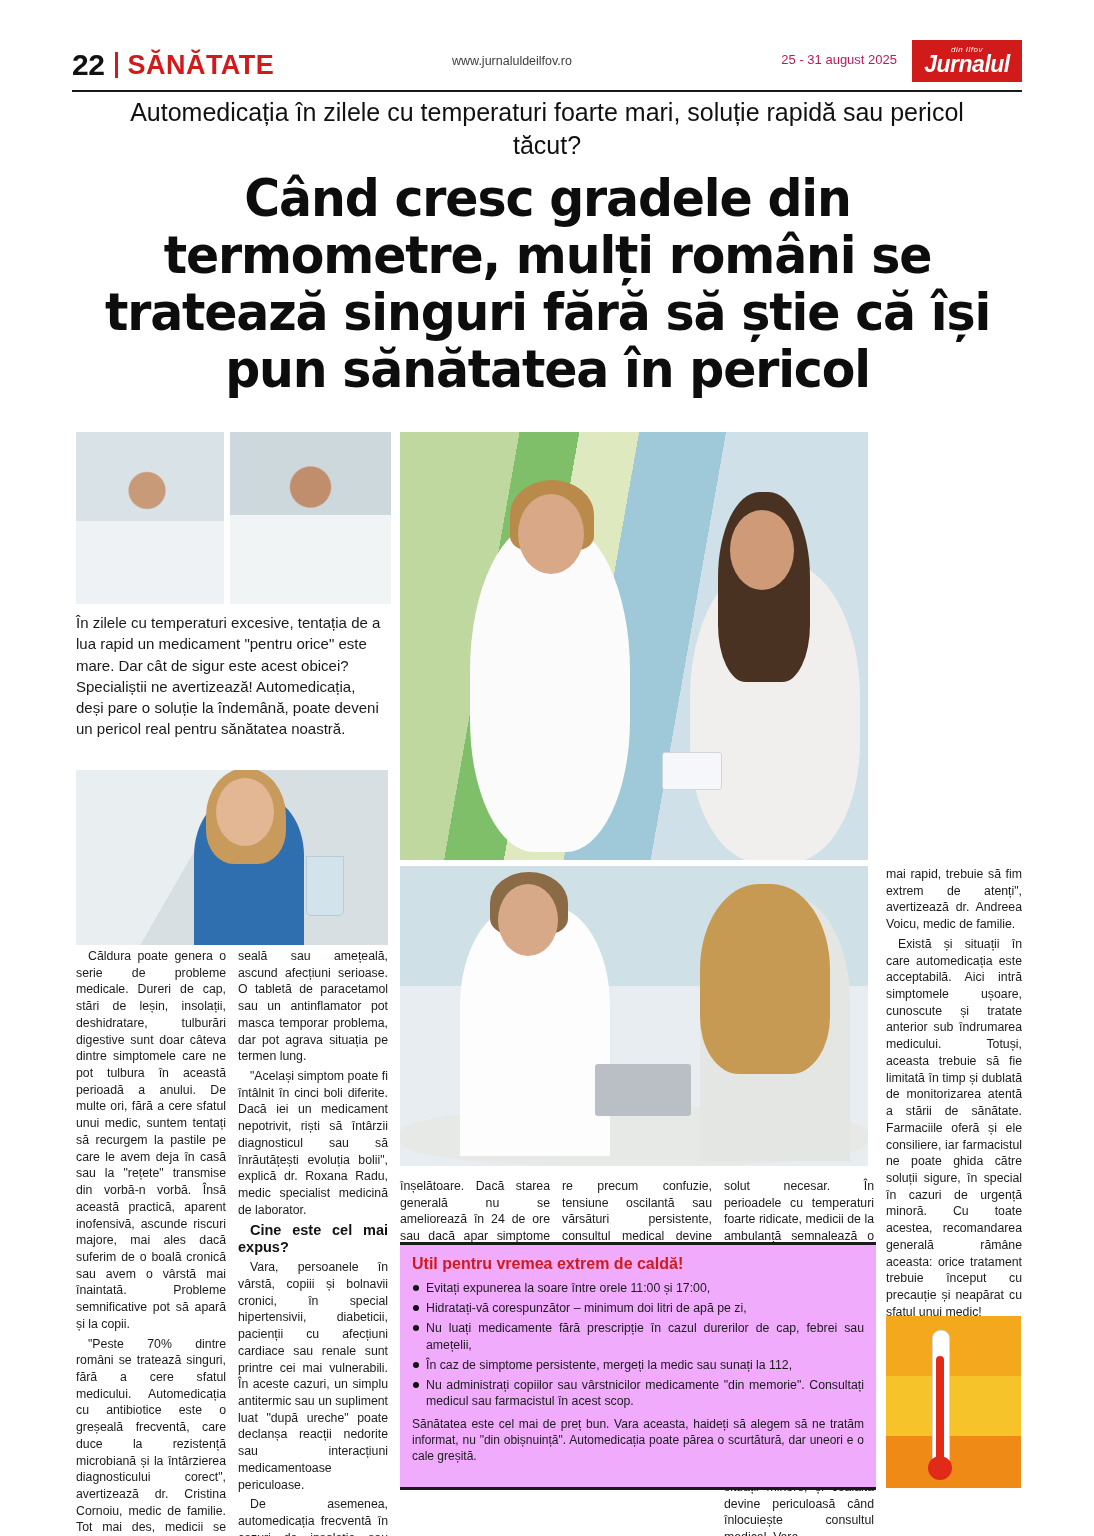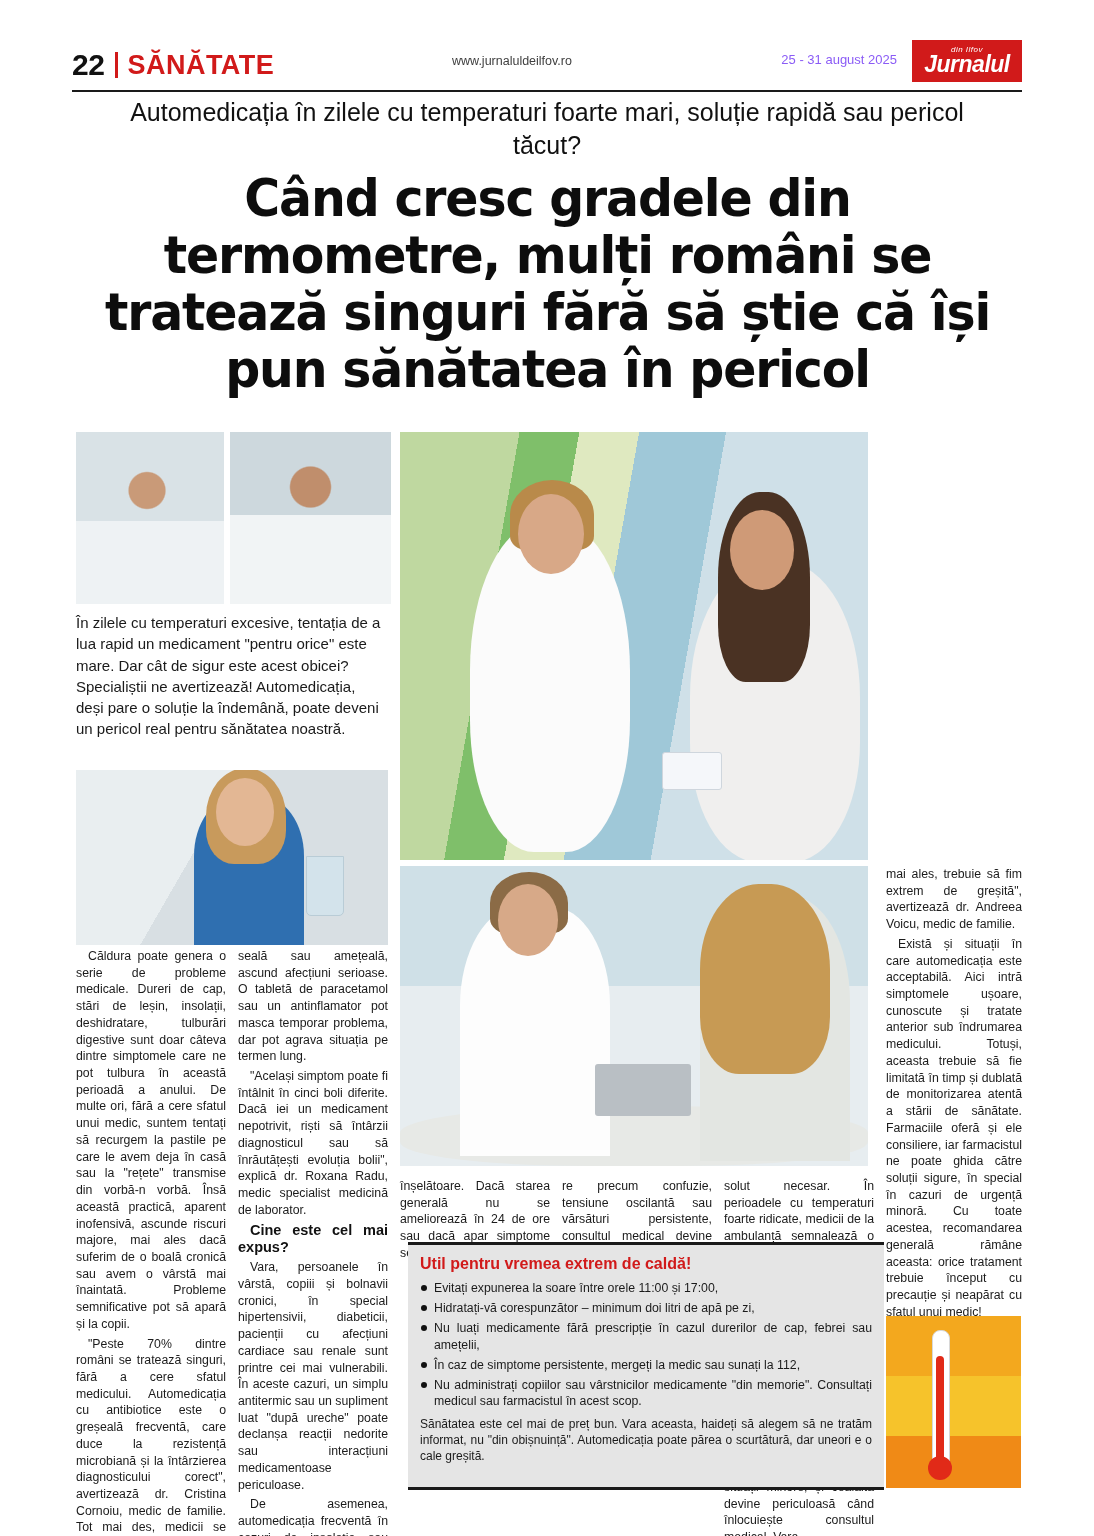--- a/index.html
+++ b/index.html
@@ -24,21 +24,21 @@
   .sep-bar{
     display:inline-block;width:3px;height:26px;background:#d11a1a;margin:0 9px 0 11px;
   }
   .section-name{
     font-size:27px;font-weight:bold;color:#d11a1a;letter-spacing:.5px;
   }
   .site-url{
     position:absolute;left:calc(50% - 95px);top:12px;font-size:12.5px;color:#404040;
   }
   .issue-date{
-    position:absolute;right:125px;top:10px;font-size:13px;color:#8b5cf6;
+    position:absolute;right:125px;top:10px;font-size:13px;color:#be185d;
   }
   .logo-box{
     position:absolute;right:0;top:-2px;width:110px;height:42px;background:#d11a1a;
     color:#fff;display:flex;flex-direction:column;align-items:center;justify-content:center;
     line-height:1;
   }
   .logo-box .logo-small{font-size:8px;letter-spacing:.5px;font-style:italic;margin-bottom:-1px;}
   .logo-box .logo-main{font-size:23px;font-weight:bold;font-style:italic;letter-spacing:-.5px;}
 
   .rule{
@@ -132,22 +132,22 @@
   .colA{left:76px;top:948px;width:150px;}
   .colB{left:238px;top:948px;width:150px;}
   .colC{left:400px;top:1178px;width:150px;}
   .colD{left:562px;top:1178px;width:150px;}
   .colE{left:724px;top:1178px;width:150px;}
   .colF{left:886px;top:866px;width:136px;}
 
   
   .tipbox{
     position:absolute;left:400px;top:1242px;width:476px;height:248px;
-    background:#e5e5e5;border-top:3px solid #1a1a1a;border-bottom:3px solid #1a1a1a;
-    box-sizing:border-box;padding:10px 12px 8px 12px;margin-left:8px;
+    background:#f0abfc;border-top:3px solid #1a1a1a;border-bottom:3px solid #1a1a1a;
+    box-sizing:border-box;padding:10px 12px 8px 12px;
   }
   .tip-title{
     font-size:16px;font-weight:bold;color:#d11a1a;margin:0 0 7px 0;
   }
   .tip-list{margin:0;padding:0;list-style:none;}
   .tip-list li{
     position:relative;padding-left:14px;margin-bottom:4px;
     font-size:12.3px;line-height:1.32;text-align:justify;color:#1b1b1b;
   }
   .tip-list li:before{
@@ -242,21 +242,21 @@
 
   <div class="col colD">
     <p class="noind">re precum confuzie, tensiune oscilantă sau vărsături persistente, consultul medical devine ab-</p>
   </div>
 
   <div class="col colE">
     <p class="noind">solut necesar. În perioadele cu temperaturi foarte ridicate, medicii de la ambulanță semnalează o creștere semnificativă a cazurilor de urgență legate de automedicație. Unele persoane iau calmante pentru dureri de cap cauzate de insolație fără să se hidrateze corespunzător, iar altele apelează la antibiotice în cazul unor infecții respiratorii minore, fără testare și fără indicație. "Automedicația are două fețe. Una este necesară în situații minore, și cealaltă devine periculoasă când înlocuiește consultul medical. Vara,</p>
   </div>
 
   <div class="col colF">
-    <p class="noind">mai ales, trebuie să fim extrem de greșită", avertizează dr. Andreea Voicu, medic de familie.</p>
+    <p class="noind">mai rapid, trebuie să fim extrem de atenți", avertizează dr. Andreea Voicu, medic de familie.</p>
     <p>Există și situații în care automedicația este acceptabilă. Aici intră simptomele ușoare, cunoscute și tratate anterior sub îndrumarea medicului. Totuși, aceasta trebuie să fie limitată în timp și dublată de monitorizarea atentă a stării de sănătate. Farmaciile oferă și ele consiliere, iar farmacistul ne poate ghida către soluții sigure, în special în cazuri de urgență minoră. Cu toate acestea, recomandarea generală rămâne aceasta: orice tratament trebuie început cu precauție și neapărat cu sfatul unui medic!</p>
   </div>
 
   <div class="tipbox">
     <p class="tip-title">Util pentru vremea extrem de caldă!</p>
     <ul class="tip-list">
       <li>Evitați expunerea la soare între orele 11:00 și 17:00,</li>
       <li>Hidratați-vă corespunzător – minimum doi litri de apă pe zi,</li>
       <li>Nu luați medicamente fără prescripție în cazul durerilor de cap, febrei sau amețelii,</li>
       <li>În caz de simptome persistente, mergeți la medic sau sunați la 112,</li>

